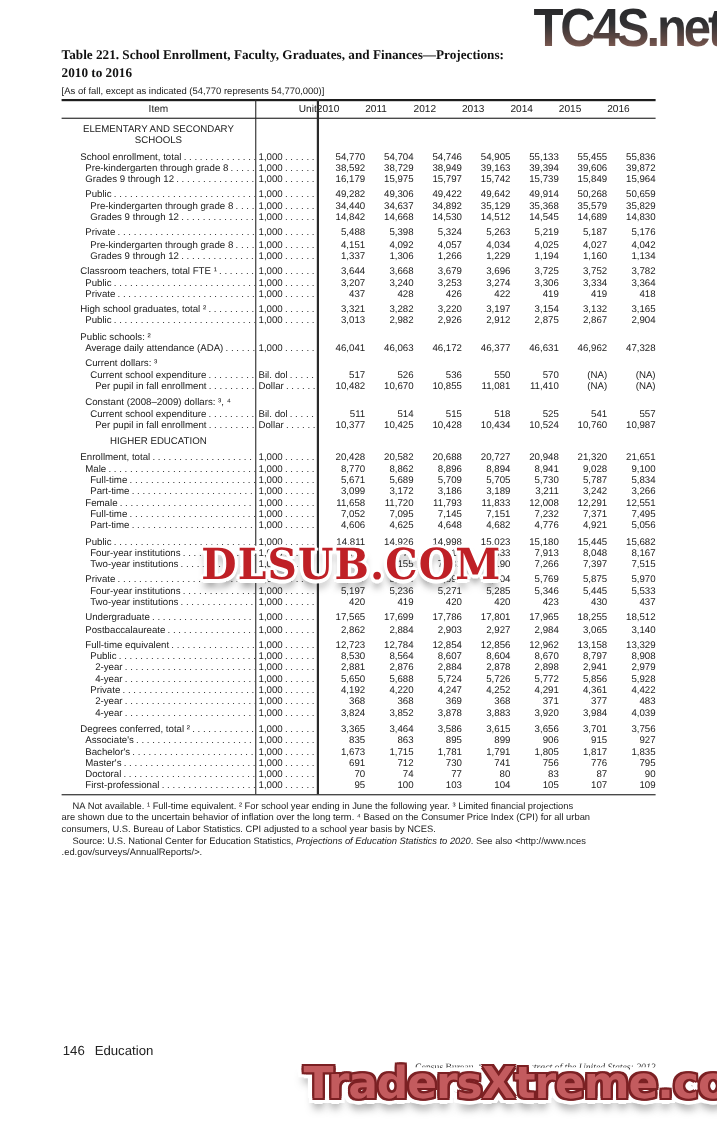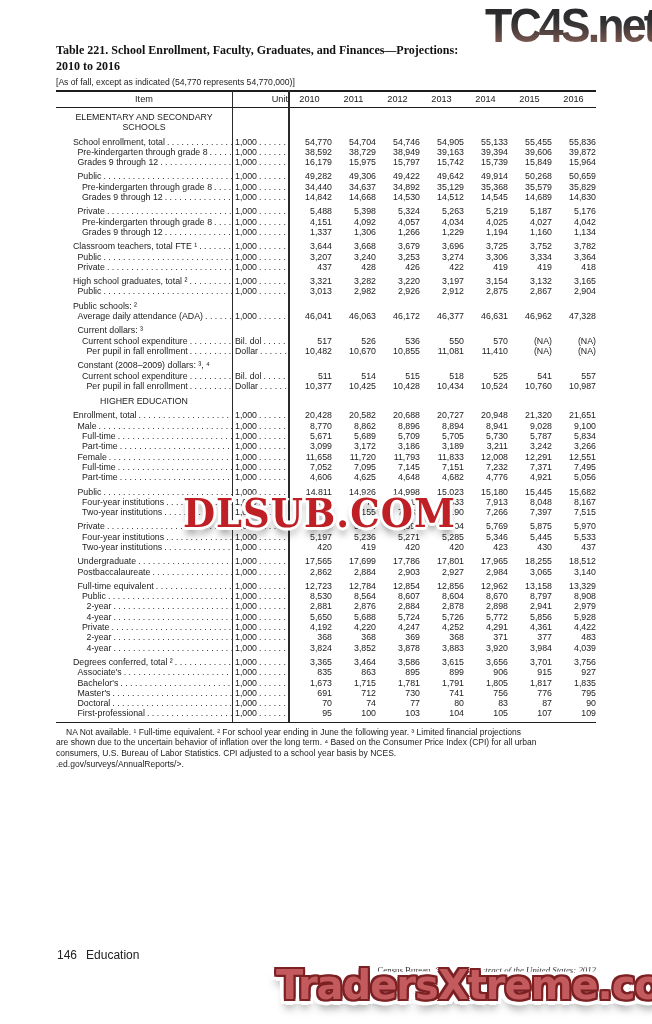--- a/index.html
+++ b/index.html
@@ -7,21 +7,21 @@
          font-family:"Liberation Sans",sans-serif;color:#1b1b1b;}
   .content{position:absolute;left:56px;top:42px;width:540px;}
   .title{font-family:"Liberation Serif",serif;font-weight:bold;font-size:12px;line-height:16px;color:#111;}
   .subtitle{font-size:8.6px;line-height:10px;margin-top:3px;color:#1b1b1b;}
   .table{position:relative;margin-top:3px;border-bottom:1.8px solid #1d1d1d;}
   .vline1{position:absolute;top:0;bottom:0;left:176px;width:1px;background:#2a2a2a;}
   .vline2{position:absolute;top:0;bottom:0;left:232px;width:1.5px;background:#2a2a2a;}
   .thead{display:flex;font-size:9.2px;line-height:15px;border-top:2px solid #1d1d1d;border-bottom:1px solid #1d1d1d;}
   .thead .hc-item{width:176px;text-align:center;}
   .thead .hc-unit{width:56px;text-align:right;}
-  .thead .hc-year{width:44px;text-align:center;padding-right:1px;box-sizing:border-box;}
+  .thead .hc-year{width:44px;text-align:left;padding-right:1px;box-sizing:border-box;}
   .tbody{padding-top:2px;padding-bottom:3px;}
   .row{display:flex;font-size:8.8px;line-height:10.3px;}
   .row.gap{margin-top:4px;}
   .c-item{width:176px;display:flex;min-width:0;box-sizing:border-box;}
   .lbl{white-space:nowrap;}
   .leader{flex:1;min-width:0;overflow:hidden;white-space:nowrap;color:#1d1d1d;}
   .leader::after{content:". . . . . . . . . . . . . . . . . . . . . . . . . . . . . . . . . .";padding-left:2px;}
   .c-unit{width:56px;display:flex;min-width:0;box-sizing:border-box;padding-left:3px;}
   .c-val{width:44px;text-align:right;white-space:nowrap;}
   .row.section .c-item{display:block;text-align:center;}
@@ -947,20 +947,23 @@
             <div class="c-val">107</div>
             <div class="c-val">109</div>
           </div>
         </div>
     </div>
 
     <div class="footnotes">
       <div class="fn-line fn-indent">NA Not available. ¹ Full-time equivalent. ² For school year ending in June the following year. ³ Limited financial projections</div>
       <div class="fn-line">are shown due to the uncertain behavior of inflation over the long term. ⁴ Based on the Consumer Price Index (CPI) for all urban</div>
       <div class="fn-line">consumers, U.S. Bureau of Labor Statistics. CPI adjusted to a school year basis by NCES.</div>
+      <div class="fn-line fn-indent">
+        <span>Source: U.S. National Center for Education Statistics, </span><span class="src-italic">Projections of Education Statistics to 2020</span><span>. See also &lt;http://www.nces</span>
+      </div>
       <div class="fn-line">.ed.gov/surveys/AnnualReports/&gt;.</div>
     </div>
   </div>
 
   <div class="page-footer-left">
     <span class="pgnum">146</span><span>Education</span>
   </div>
 
   <div class="credit">
     <span>U.S. Census Bureau, </span><span class="src-italic">Statistical Abstract of the United States: 2012</span>

